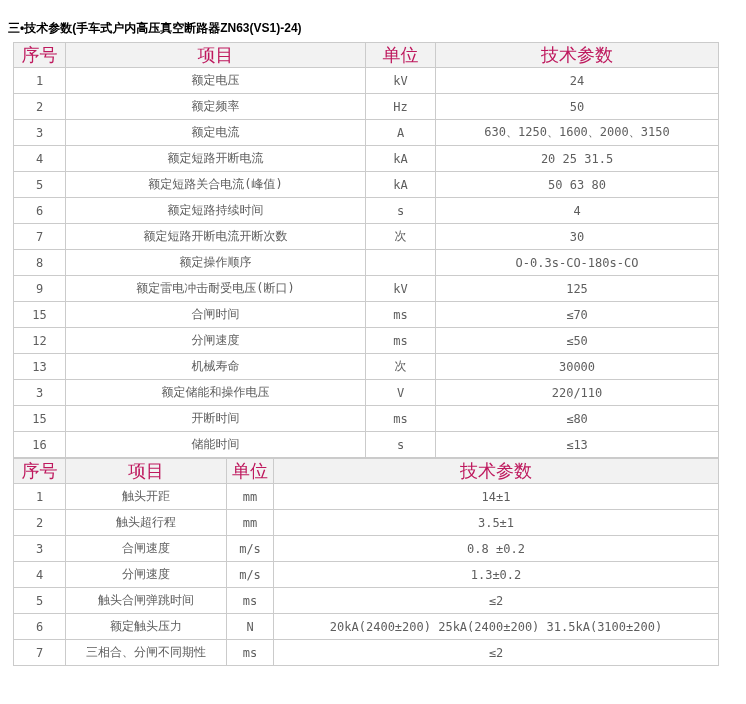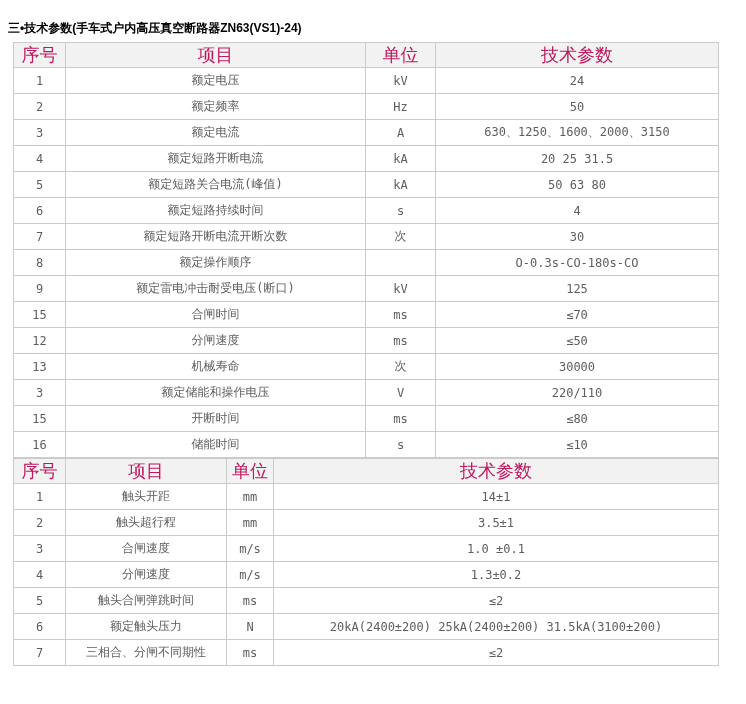--- a/index.html
+++ b/index.html
@@ -172,21 +172,21 @@
         <tr>
           <td>15</td>
           <td>开断时间</td>
           <td>ms</td>
           <td>≤80</td>
         </tr>
         <tr>
           <td>16</td>
           <td>储能时间</td>
           <td>s</td>
-          <td>≤10</td>
+          <td>≤13</td>
         </tr>
       </tbody>
   </table>
 
 
   <table class="params" id="table2">
     <colgroup>
       <col class="c0">
         <col class="c1">
         <col class="c2">
@@ -210,21 +210,21 @@
         <tr>
           <td>2</td>
           <td>触头超行程</td>
           <td>mm</td>
           <td>3.5±1</td>
         </tr>
         <tr>
           <td>3</td>
           <td>合闸速度</td>
           <td>m/s</td>
-          <td>1.0 ±0.1</td>
+          <td>0.8 ±0.2</td>
         </tr>
         <tr>
           <td>4</td>
           <td>分闸速度</td>
           <td>m/s</td>
           <td>1.3±0.2</td>
         </tr>
         <tr>
           <td>5</td>
           <td>触头合闸弹跳时间</td>

